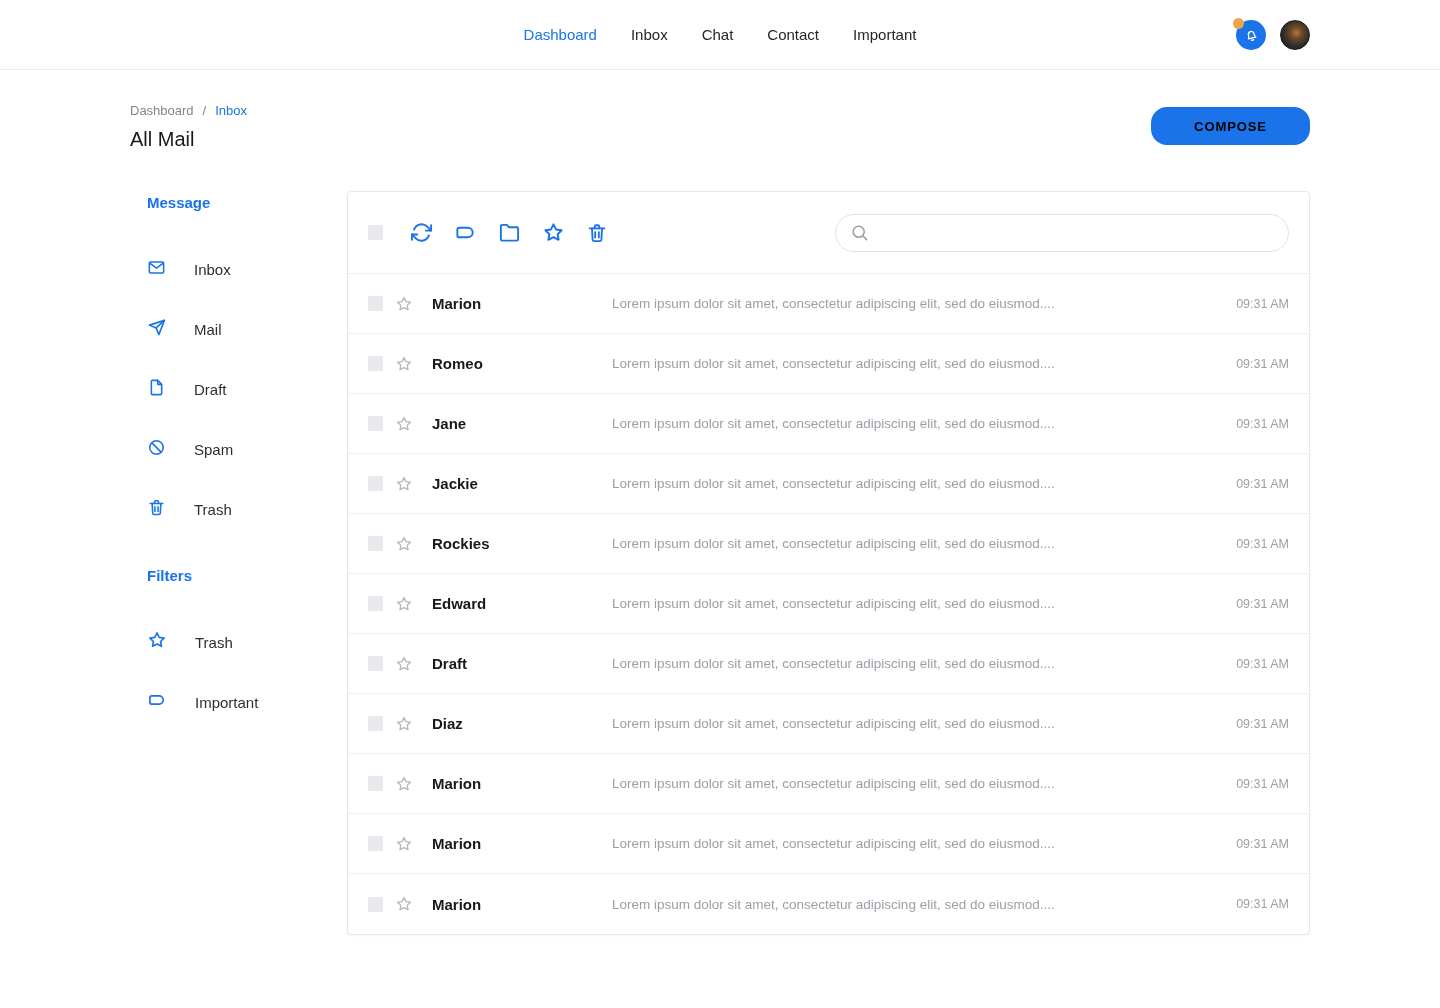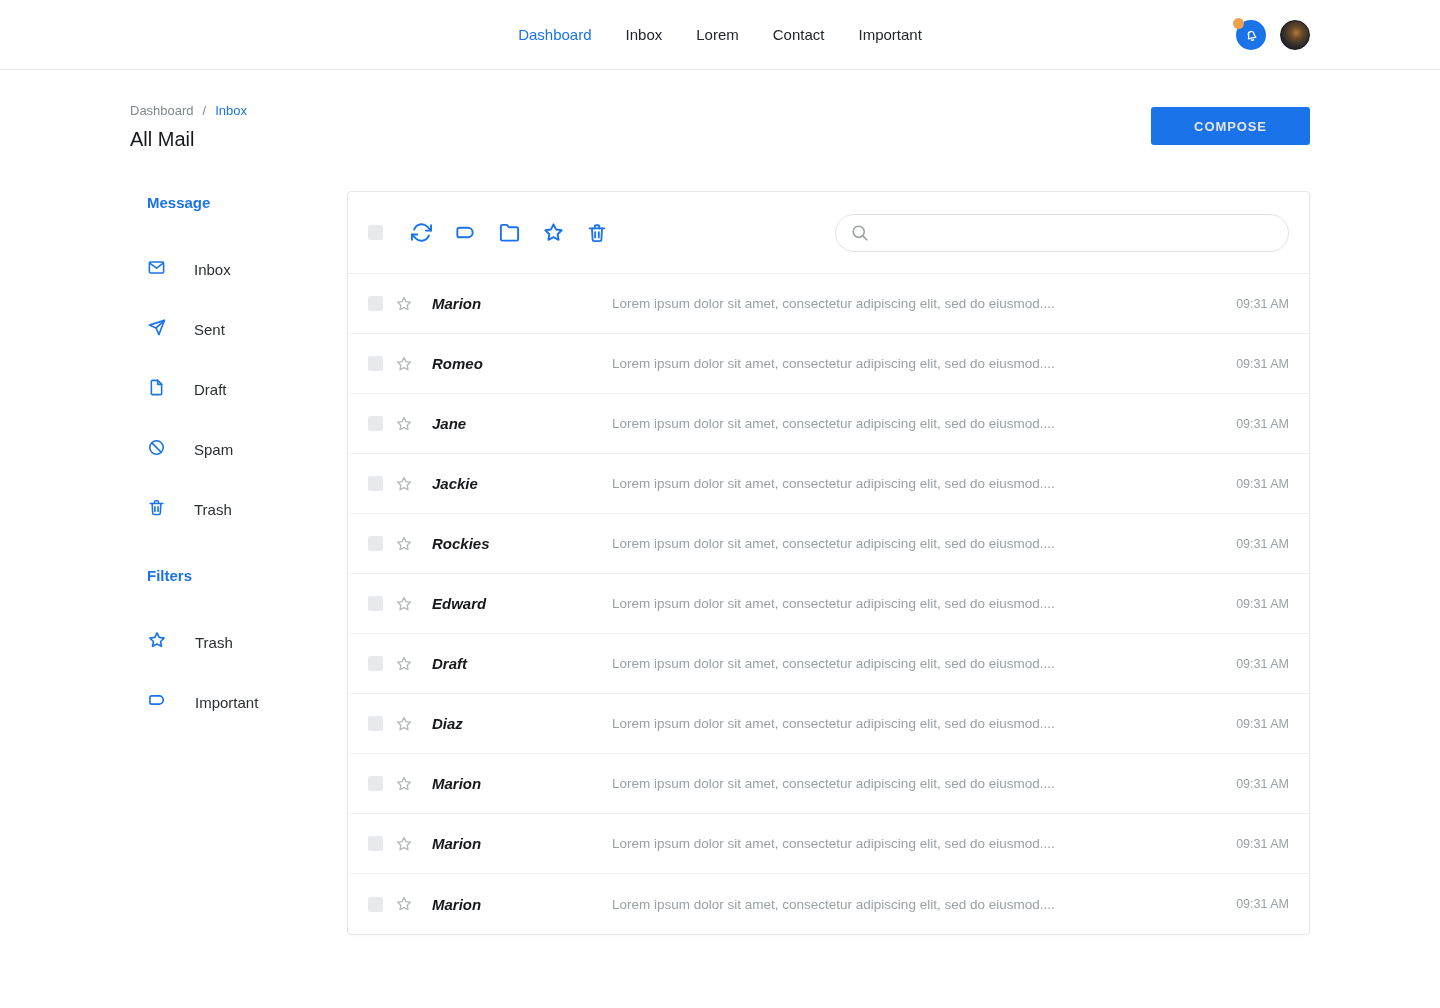--- a/index.html
+++ b/index.html
@@ -25,22 +25,22 @@
     border:1px solid #1b1b1d; }
 
   
   .shell { padding:0 130px; }
   .page-head { display:flex; justify-content:space-between; align-items:flex-start;
     margin-top:33px; }
   .crumbs { font-size:13px; color:#80868b; display:flex; gap:9px; align-items:center; }
   .crumb-current { color:#1a73e8; cursor:pointer; }
   .crumb-parent { cursor:pointer; }
   .page-title { font-size:20px; font-weight:400; margin-top:10px; color:#17191c; }
-  .compose-btn { margin-top:4px; width:159px; height:38px; background:#1a73e8; color:#e5e5e5;
-    border:none; border-radius:3px; font-size:13px; font-weight:700; letter-spacing:.9px;
+  .compose-btn { margin-top:4px; width:159px; height:38px; background:#1a73e8; color:#000000;
+    border:none; border-radius:16px; font-size:13px; font-weight:700; letter-spacing:.9px;
     cursor:pointer; font-family:"Liberation Sans",sans-serif; }
 
   
   .main { display:flex; margin-top:40px; align-items:flex-start; }
   .sidebar { width:200px; flex:none; padding-top:3px;margin-left:17px; }
   .side-title { color:#1a73e8; font-size:15px; font-weight:700; margin-bottom:46px; }
   .side-item { display:flex; align-items:center; gap:28px; height:24px;
     margin-bottom:36px; cursor:pointer; }
   .side-item .lbl { font-size:15px; color:#2b2f33; }
   .side-item svg { color:#1a73e8; flex:none; }
@@ -61,33 +61,33 @@
   .searchbox svg { color:#9aa0a6; flex:none; }
   .searchbox input { border:none; outline:none; flex:1; font-size:14px;
     font-family:"Liberation Sans",sans-serif; color:#202124; background:transparent; }
 
   .mail-row { height:60px; display:flex; align-items:center; padding:0 20px;
     border-bottom:1px solid #f0f0f1; cursor:pointer; }
   .mail-row:last-child { border-bottom:none; }
   .row-star { width:18px; height:18px; color:#b4b9bf; margin-left:12px; flex:none;
     display:flex; align-items:center; justify-content:center; cursor:pointer; }
   .row-sender { width:180px; flex:none; margin-left:19px; font-size:15px;
-    font-weight:700; color:#17191c;font-style:italic; }
+    font-weight:700; color:#17191c; }
   .row-preview { flex:1; font-size:13.5px; color:#9aa0a6; white-space:nowrap;
     overflow:hidden; text-overflow:ellipsis; padding-right:40px; }
   .row-time { flex:none; font-size:12.5px; color:#9aa0a6; }
 </style>
 </head>
 <body>
 
 <div class="topbar">
   <div class="topnav">
     <span class="nav-item active">Dashboard</span>
     <span class="nav-item">Inbox</span>
-    <span class="nav-item">Lorem</span>
+    <span class="nav-item">Chat</span>
     <span class="nav-item">Contact</span>
     <span class="nav-item">Important</span>
   </div>
   <div class="topbar-right">
     <div class="notif-wrap">
       <div class="notif-circle">
         <svg width="15" height="15" viewBox="0 0 24 24" fill="none" stroke="#fff" stroke-width="2.2" stroke-linecap="round" stroke-linejoin="round">
           <path d="M18 16H6s1.5-1.6 1.5-6a4.5 4.5 0 0 1 9 0c0 4.4 1.5 6 1.5 6z"></path>
           <path d="M10.4 19a1.9 1.9 0 0 0 3.2 0"></path>
         </svg>
@@ -125,21 +125,21 @@
           </svg></span>
         <span class="lbl">Inbox</span>
       </div>
 
       <div class="side-item">
         <span>
           <svg width="19" height="19" viewBox="0 0 24 24" fill="none" stroke="currentColor" stroke-width="2" stroke-linecap="round" stroke-linejoin="round">
             <path d="M22 3L11.5 12.5"></path>
               <path d="M22 3L15 21l-3.5-8.5L3 9z"></path>
           </svg></span>
-        <span class="lbl">Sent</span>
+        <span class="lbl">Mail</span>
       </div>
 
       <div class="side-item">
         <span>
           <svg width="19" height="19" viewBox="0 0 24 24" fill="none" stroke="currentColor" stroke-width="2" stroke-linecap="round" stroke-linejoin="round">
             <path d="M13.5 3H7a1.5 1.5 0 0 0-1.5 1.5v15A1.5 1.5 0 0 0 7 21h10a1.5 1.5 0 0 0 1.5-1.5V8z"></path>
               <path d="M13.5 3v5h5"></path>
           </svg></span>
         <span class="lbl">Draft</span>
       </div>

